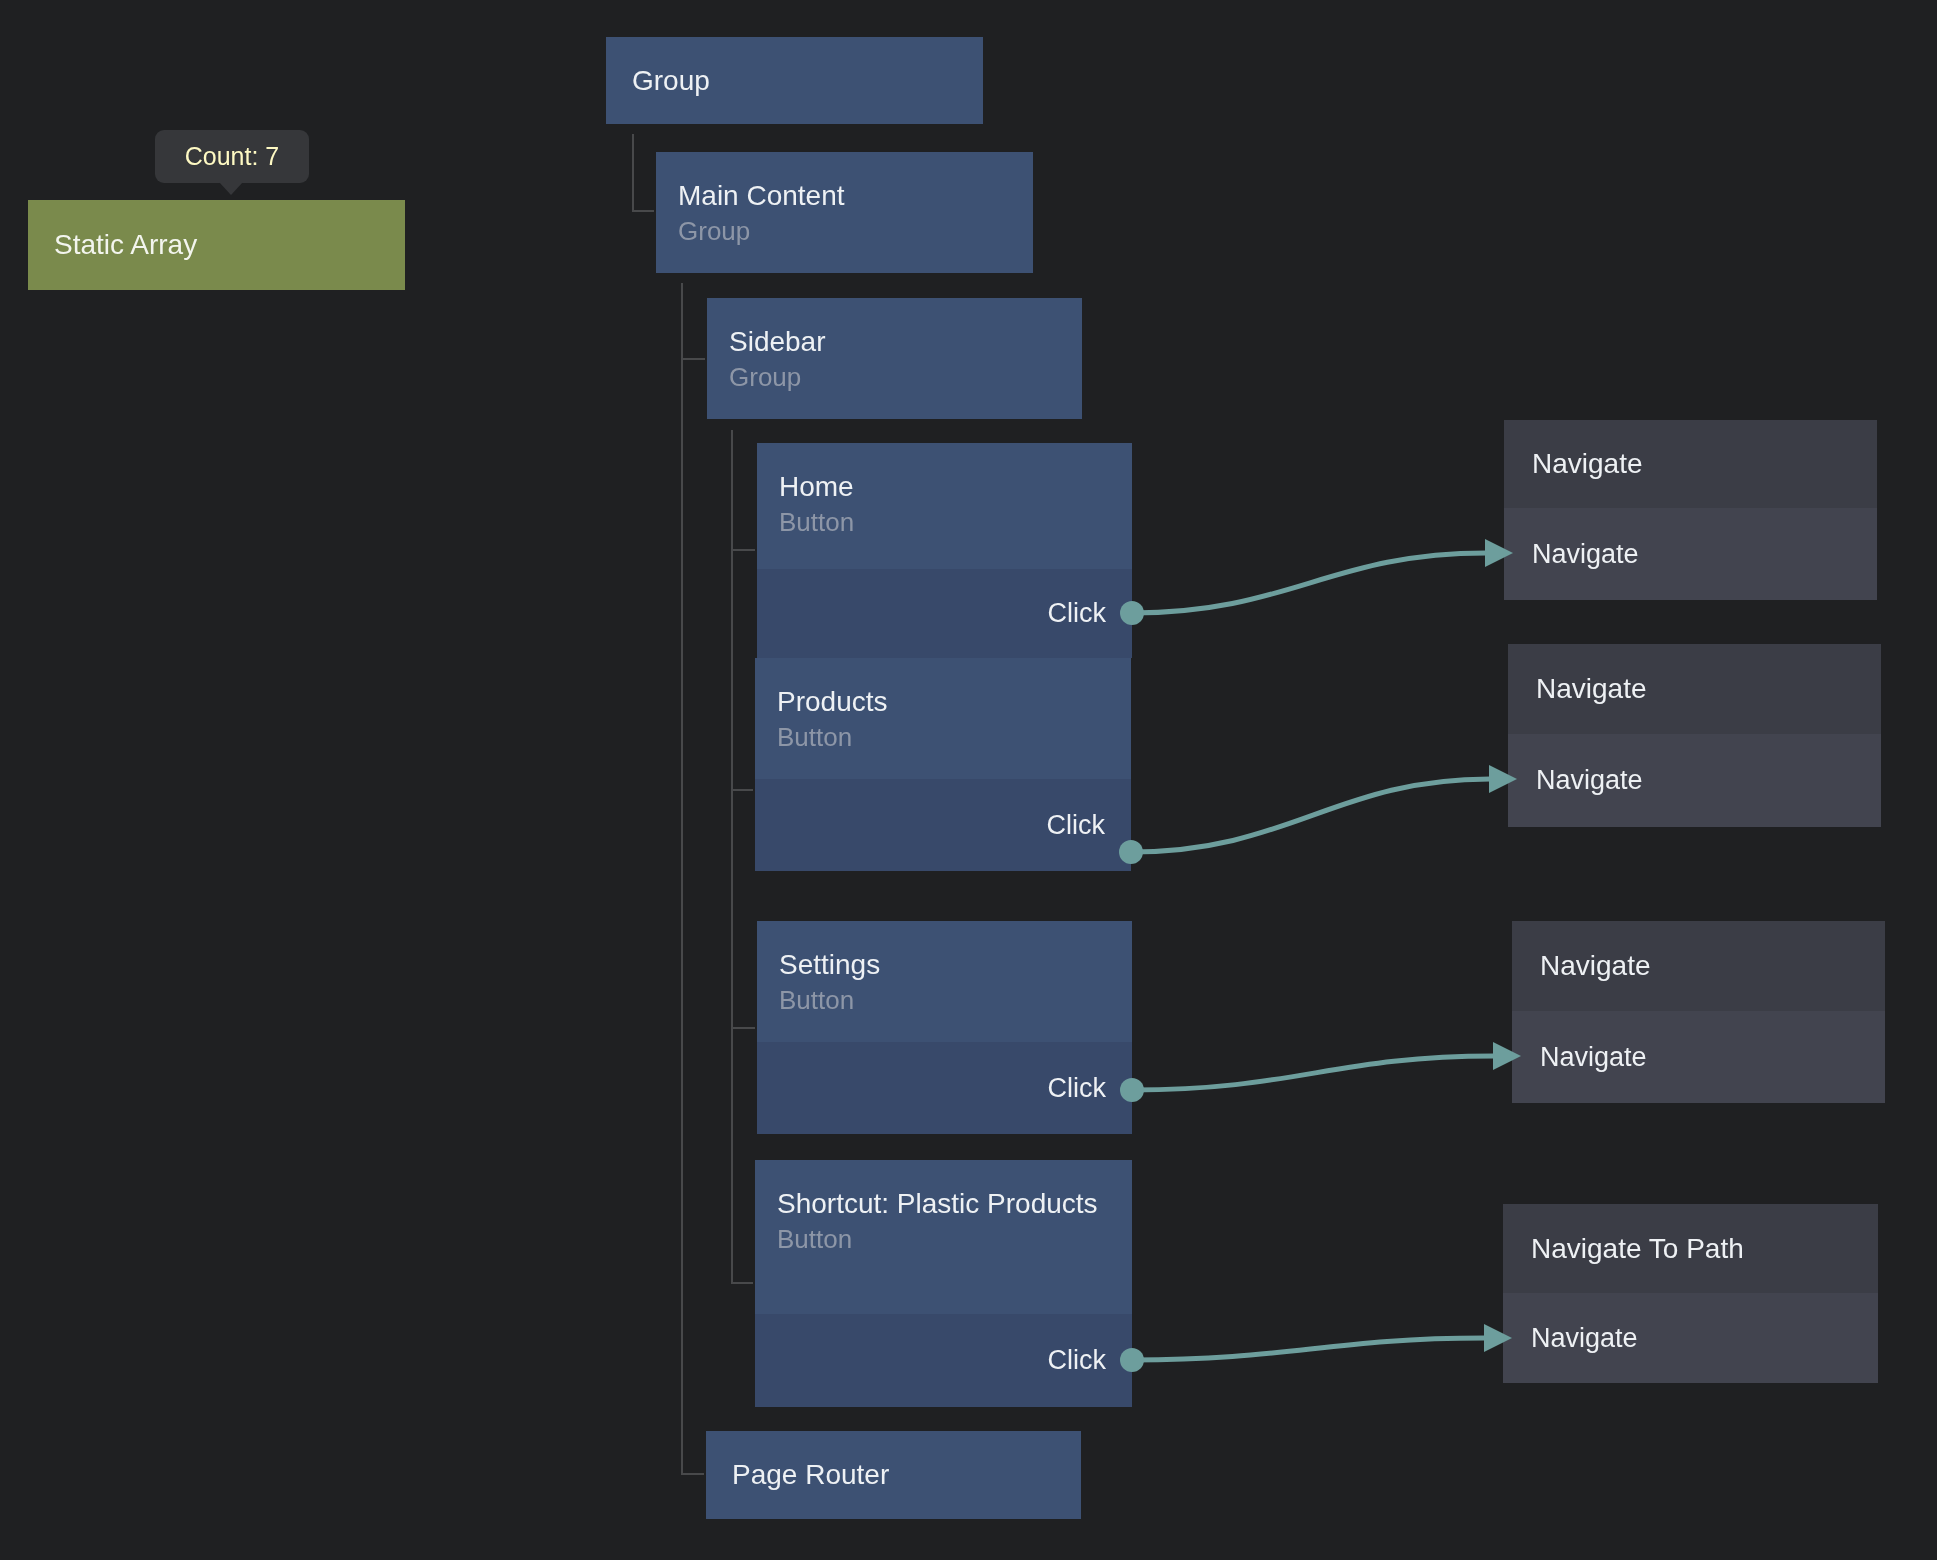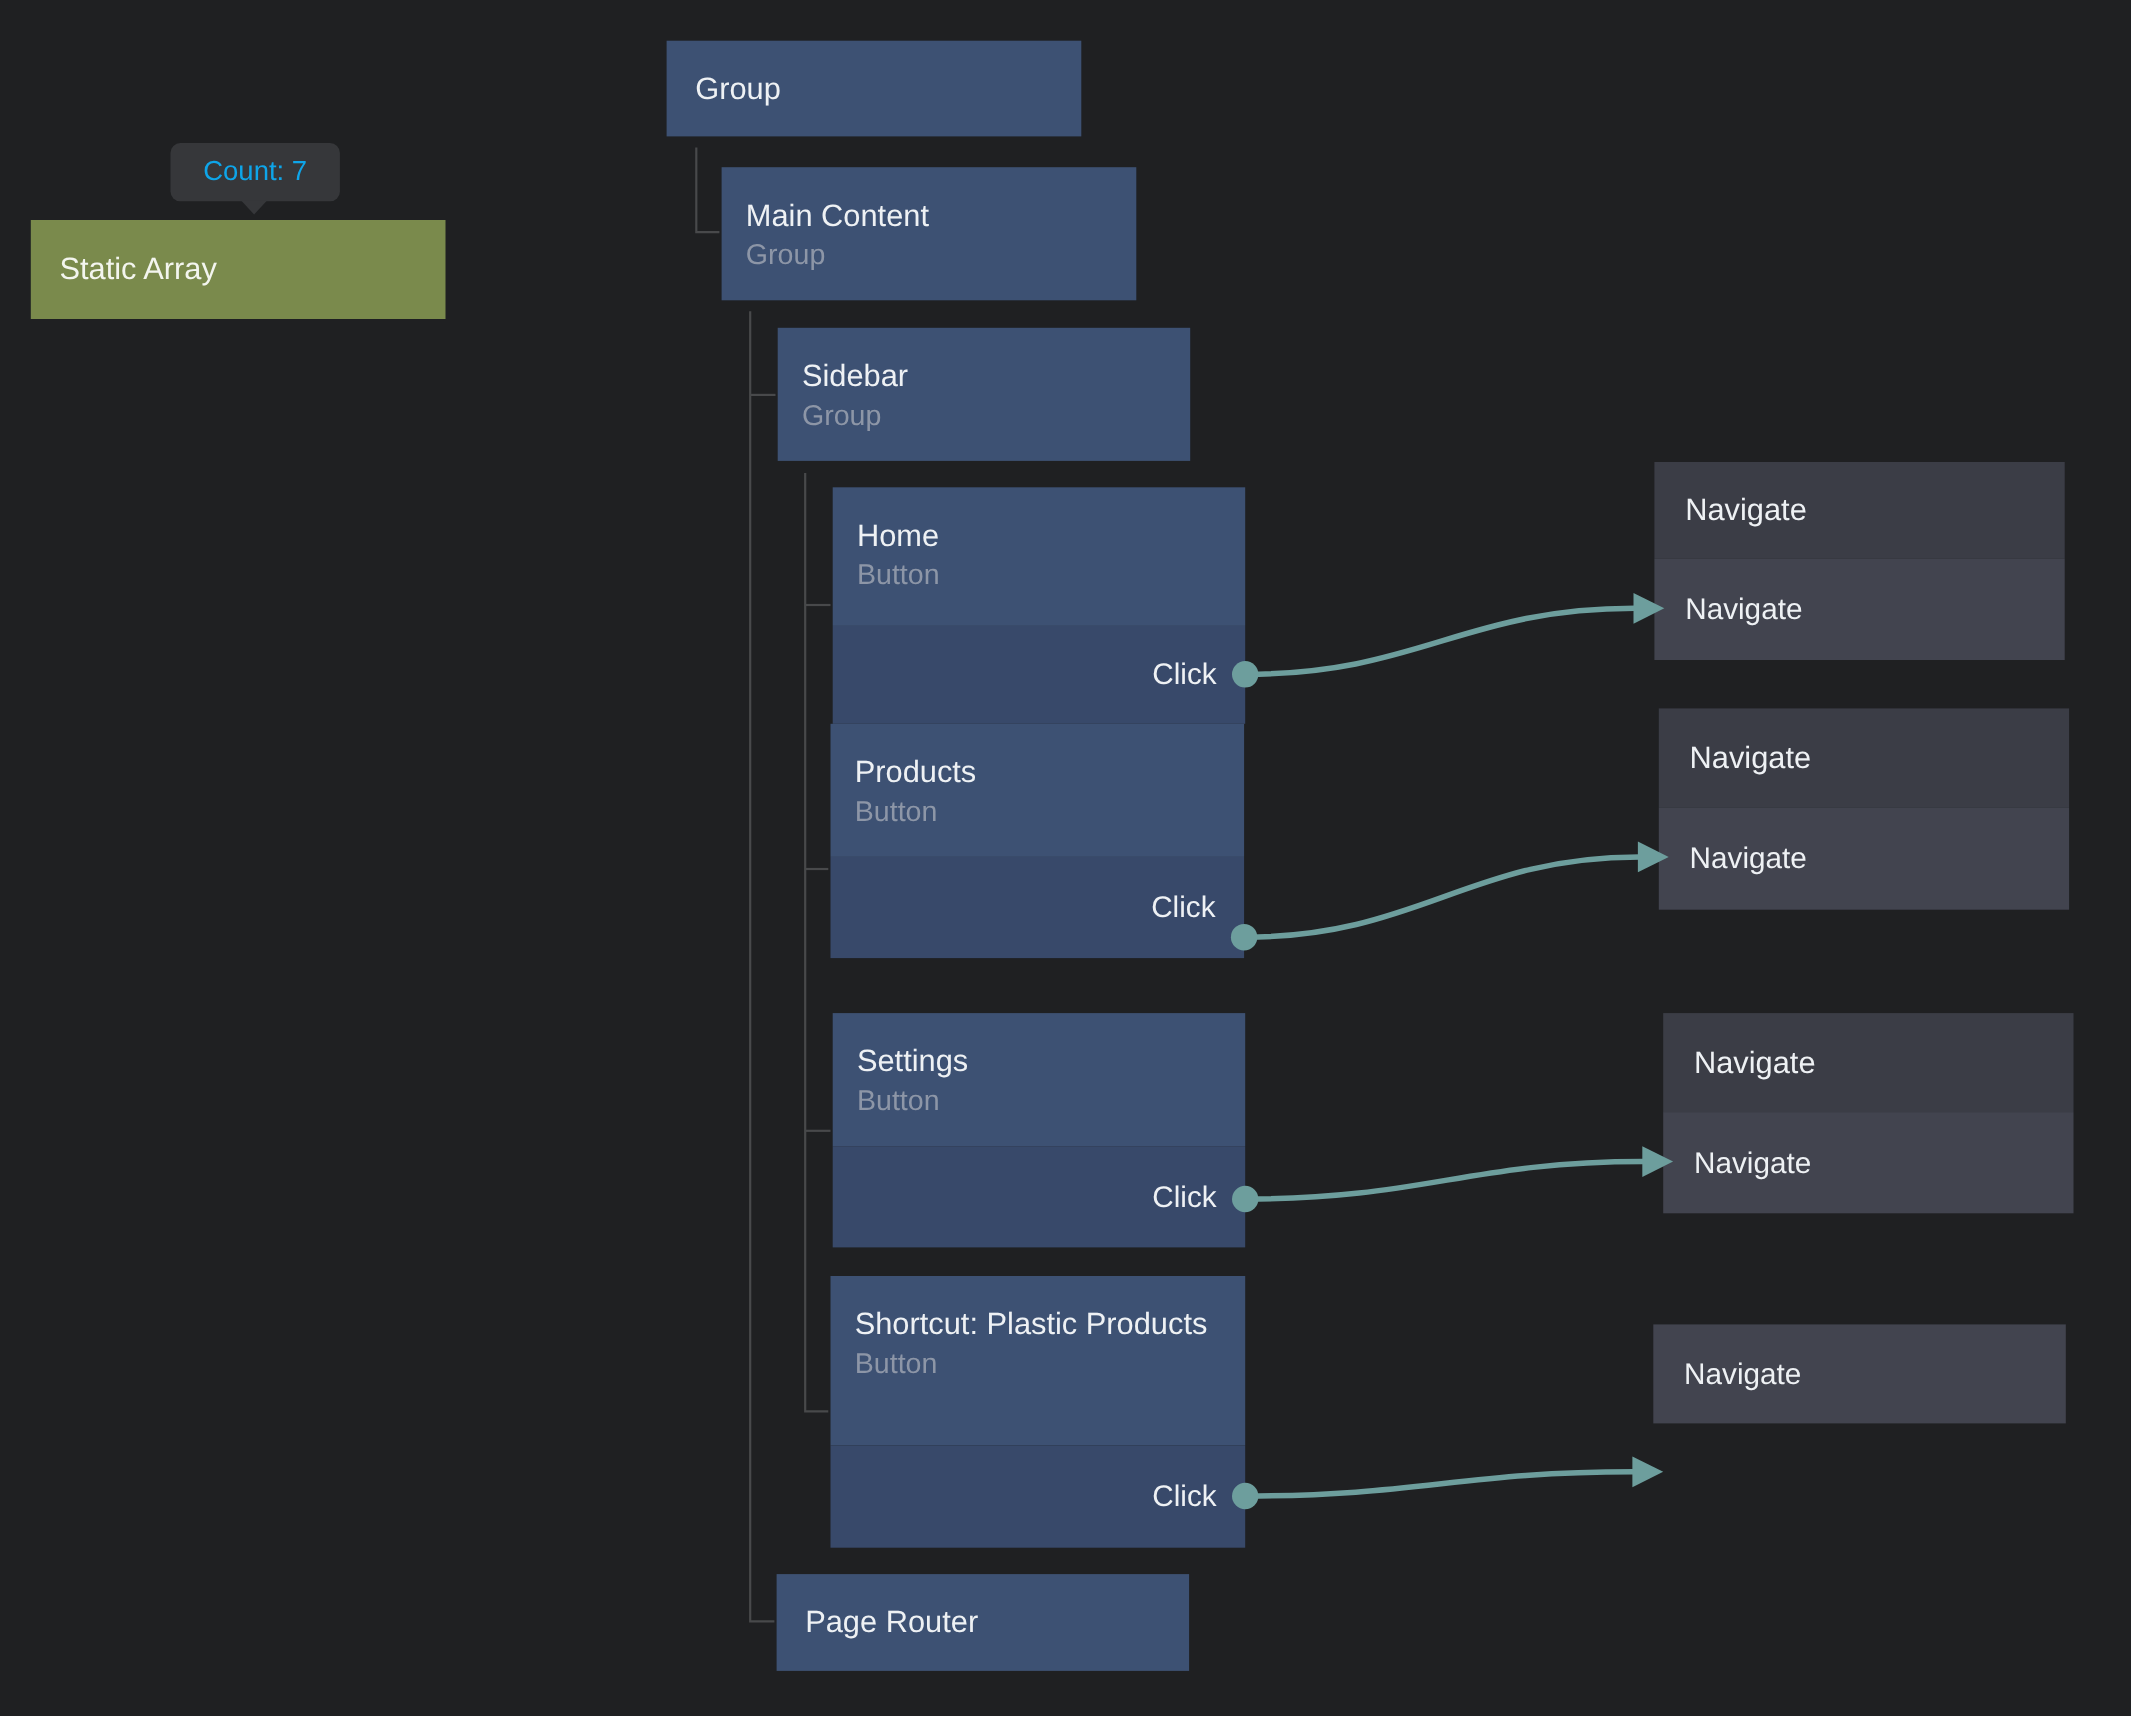--- a/index.html
+++ b/index.html
@@ -23,21 +23,21 @@
   .n-body{display:flex;align-items:center}
   .out{justify-content:flex-end;padding-right:26px}
   .in{justify-content:flex-start;padding-left:28px}
   .port-label{font-size:27px;color:var(--title-text)}
   .single{display:flex;align-items:center;padding:0 26px;font-size:28px;color:var(--title-text)}
   .blue-solid{background:var(--node-blue-header)}
   .olive{background:var(--node-olive)}
   .olive .n-title{color:#f3f5ee}
   .tooltip{position:absolute;left:155px;top:130px;width:154px;height:53px;background:var(--tooltip-bg);
     border-radius:9px;display:flex;align-items:center;justify-content:center;
-    font-size:25px;color:#0ea5e9}
+    font-size:25px;color:#fef9c3}
   .tooltip-pointer{position:absolute;left:64px;top:52px;width:0;height:0;
     border:12px solid transparent;border-top:13px solid var(--tooltip-bg);border-bottom:0}
   svg.overlay{position:absolute;left:0;top:0;pointer-events:none}
   .wire{stroke:var(--wire);stroke-width:5;fill:none}
   .rail{stroke:var(--rail);stroke-width:2;fill:none}
   .port-dot{fill:var(--wire)}
   .arrow{fill:var(--wire)}
 </style>
 </head>
 <body>
@@ -145,20 +145,23 @@
   <div class="node gray" style="left:1512px;top:921px;width:373px;height:182px">
     <div class="n-head single" style="height:90px;padding:0 28px">
       <div class="n-title">Navigate</div>
     </div>
     <div class="n-body in" style="height:92px">
       <span class="port-label">Navigate</span>
     </div>
   </div>
 
   <div class="node gray" style="left:1503px;top:1204px;width:375px;height:179px">
+    <div class="n-head single" style="height:89px;padding:0 28px">
+      <div class="n-title">Navigate To Path</div>
+    </div>
     <div class="n-body in" style="height:90px">
       <span class="port-label">Navigate</span>
     </div>
   </div>
 
   <svg class="overlay" width="1937" height="1560">
     <path class="wire" d="M1132 613 C1290 613 1330 553 1486 553"></path>
     <path class="arrow" d="M1513 553 L1485 539 L1485 567 Z"></path>
     <path class="wire" d="M1131 852 C1290 852 1335 779 1490 779"></path>
     <path class="arrow" d="M1517 779 L1489 765 L1489 793 Z"></path>

